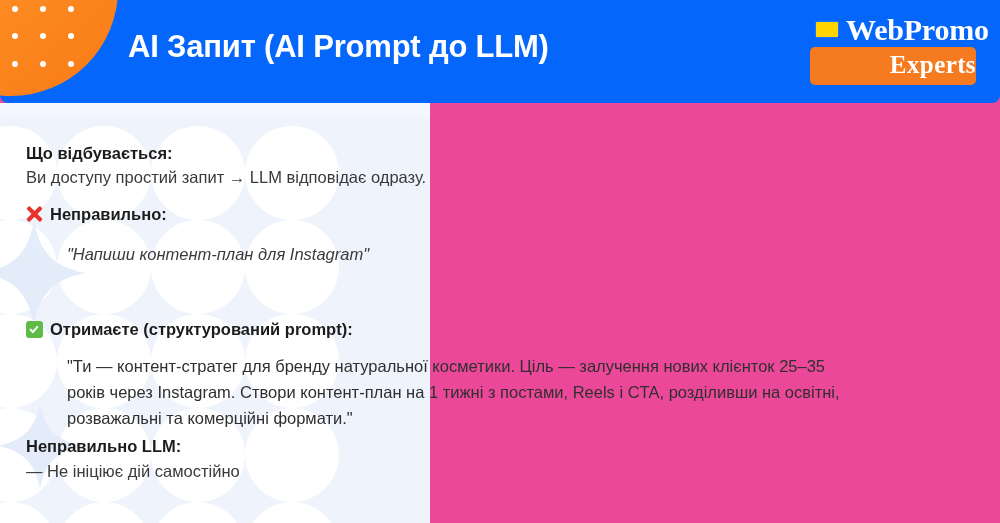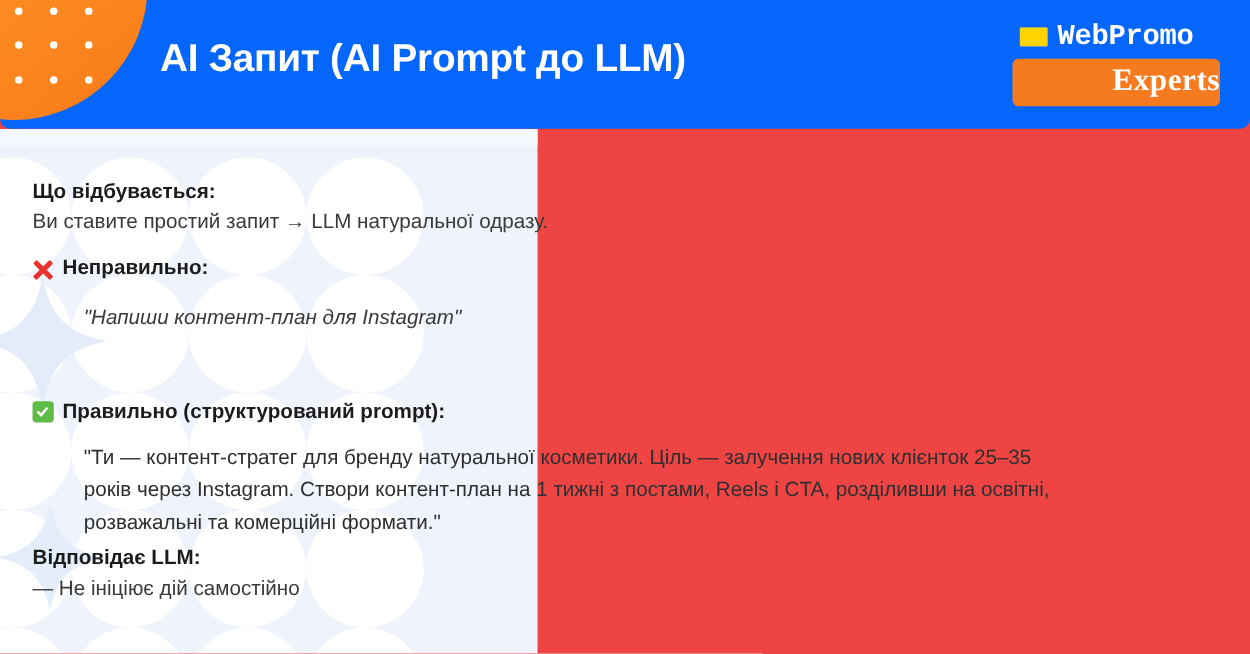--- a/index.html
+++ b/index.html
@@ -12,21 +12,21 @@
     overflow: hidden;
     background: #ffffff;
     font-family: "Liberation Sans", "DejaVu Sans", sans-serif;
     -webkit-font-smoothing: antialiased;
   }
 
   .slide {
     position: relative;
     width: 1000px;
     height: 523px;
-    background: #ef4444;
+    background: #ec4899;
     overflow: hidden;
   }
 
   
   .bg-deco {
     position: absolute;
     left: 0;
     top: 103px;
     width: 1000px;
     height: 420px;
@@ -114,23 +114,23 @@
     width: 100%;
     height: 50%;
     background: #22b2ff;
   }
   .logo-flag .flag-bot {
     width: 100%;
     height: 50%;
     background: #ffd400;
   }
   .logo-word {
-    font-family: Liberation Mono, monospace;
+    font-family: Liberation Serif, serif;
     font-weight: bold;
-    font-size: 23px;
+    font-size: 30px;
     line-height: 25px;
     color: #ffffff;
     letter-spacing: -0.2px;
   }
   .logo-badge {
     margin-top: 5px;
     background: #f57a20;
     border-radius: 5px;
     text-align: right;
     padding: 5px 0 7px 0;
@@ -334,42 +334,42 @@
       <span>Experts</span>
     </div>
   </div>
 
   <div class="content">
 
     <div class="blk" style="left:26px; top:39px;">
       <span class="head-line">Що відбувається:</span>
     </div>
     <div class="blk" style="left:26px; top:62px;">
-      <span class="plain-line"> Ви ставите простий запит → LLM натуральної одразу.</span>
-    </div>
-
-    <div class="blk" style="left:26px; top:100px; display:flex; align-items:flex-end;">
+      <span class="plain-line"> Ви доступу простий запит → LLM відповідає одразу.</span>
+    </div>
+
+    <div class="blk" style="left:26px; top:100px; display:flex; align-items:center;">
       <span class="marker x-mark"></span>
       <span class="head-line">Неправильно:</span>
     </div>
     <div class="blk" style="left:67px; top:139px;">
       <span class="quote-line">"Напиши контент-план для Instagram"</span>
     </div>
 
     <div class="blk" style="left:26px; top:215px; display:flex; align-items:center;">
       <span class="marker check-mark"></span>
-      <span class="head-line">Правильно (структурований prompt):</span>
+      <span class="head-line">Отримаєте (структурований prompt):</span>
     </div>
     <div class="blk para" style="left:67px; top:250px; width:860px;">
       <div>"Ти — контент-стратег для бренду натуральної косметики. Ціль — залучення нових клієнток 25–35</div>
       <div>років через Instagram. Створи контент-план на 1 тижні з постами, Reels і CTA, розділивши на освітні,</div>
       <div>розважальні та комерційні формати."</div>
     </div>
 
     <div class="blk" style="left:26px; top:332px;">
-      <span class="head-line">Відповідає LLM:</span>
+      <span class="head-line">Неправильно LLM:</span>
     </div>
     <div class="blk bullets" style="left:26px; top:356px;">
       <div> — Не ініціює дій самостійно</div>
     </div>
 
   </div>
 </div>
 
 </body></html>

